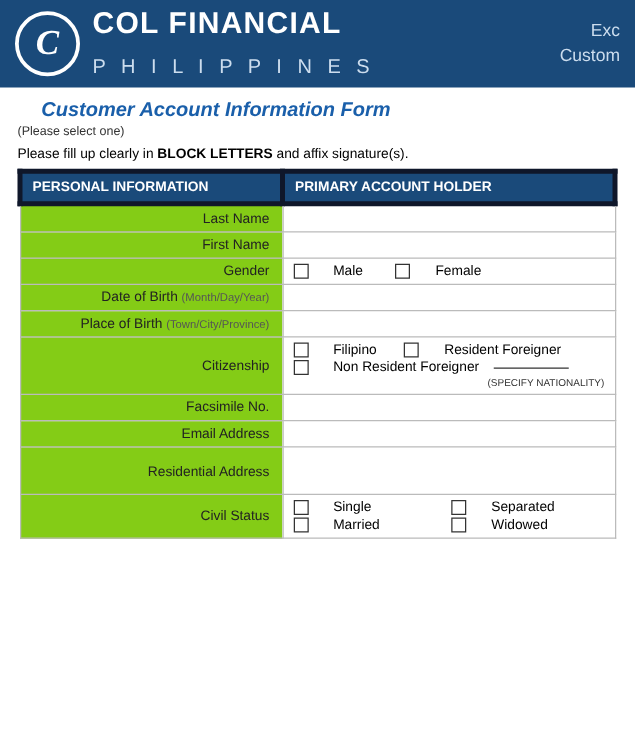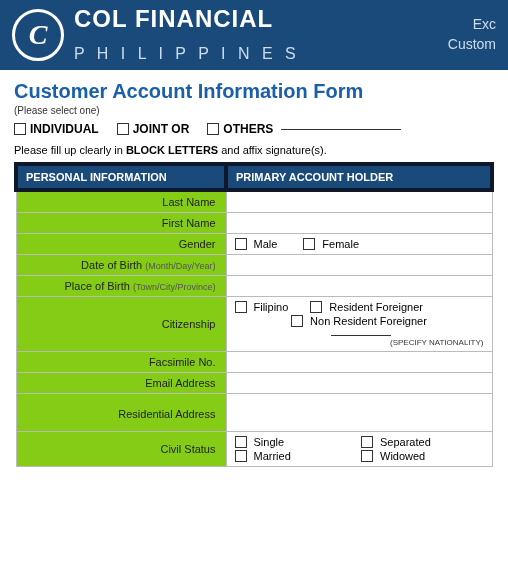--- a/index.html
+++ b/index.html
@@ -61,24 +61,26 @@
       text-align: right;
       line-height: 1.4;
     }
 
     
     .main {
       padding: 10px 14px 10px 14px;
     }
 
     .form-title {
-      font-size: 20px;
+      font-size: 16px;
       font-weight: bold;
       color: #1a5faa;
+      font-style: italic;
       margin-bottom: 2px;
+      margin-left: 19px;
     }
 
     .please-select {
       font-size: 10px;
       color: #333;
       margin-bottom: 6px;
     }
 
     .account-type-row {
       display: flex;
@@ -154,21 +156,21 @@
 
     .checkbox-row {
       display: flex;
       align-items: center;
       gap: 6px;
       flex-wrap: wrap;
     }
     .checkbox-label {
       display: flex;
       align-items: center;
-      gap: 7px;
+      gap: 20px;
     }
 
     .specify-nationality {
       font-size: 8px;
       color: #333;
       display: block;
       text-align: right;
     }
 
     .civil-status-cell {
@@ -194,35 +196,20 @@
     <span>Exc</span><br>
     <span>Custom</span>
   </div>
 </div>
 
 <div class="main">
 
   <div class="form-title">Customer Account Information Form</div>
   <div class="please-select">(Please select one)</div>
 
-  <div class="account-type-row">
-    <div class="account-type-item">
-      <span class="checkbox-box"></span>
-      <span>INDIVIDUAL</span>
-    </div>
-    <div class="account-type-item">
-      <span class="checkbox-box"></span>
-      <span>JOINT OR</span>
-    </div>
-    <div class="account-type-item">
-      <span class="checkbox-box"></span>
-      <span>OTHERS</span>
-      <span class="others-line"></span>
-    </div>
-  </div>
 
   <div class="block-letters-note">
     <span>Please fill up clearly in </span><b>BLOCK LETTERS</b><span> and affix signature(s).</span>
   </div>
 
   <table class="info-table">
     <thead>
       <tr>
         <th>PERSONAL INFORMATION</th>
         <th>PRIMARY ACCOUNT HOLDER</th>
@@ -274,21 +261,21 @@
             <div style="display:flex; gap:8px; align-items:center;">
               <label class="checkbox-label">
                 <span class="checkbox-box"></span>
                 <span>Filipino</span>
               </label>
               <label class="checkbox-label" style="margin-left:14px;">
                 <span class="checkbox-box"></span>
                 <span>Resident Foreigner</span>
               </label>
             </div>
-            <div style="display:flex; gap:8px; align-items:center;flex-direction:column;">
+            <div style="display:flex; gap:8px; align-items:center;">
               <label class="checkbox-label">
                 <span class="checkbox-box"></span>
                 <span>Non Resident Foreigner</span>
               </label>
               <span style="border-bottom:1px solid #333; width:60px; display:inline-block; margin-left:4px; vertical-align:bottom;"></span>
             </div>
             <span class="specify-nationality">(SPECIFY NATIONALITY)</span>
           </div>
         </td>
       </tr>

